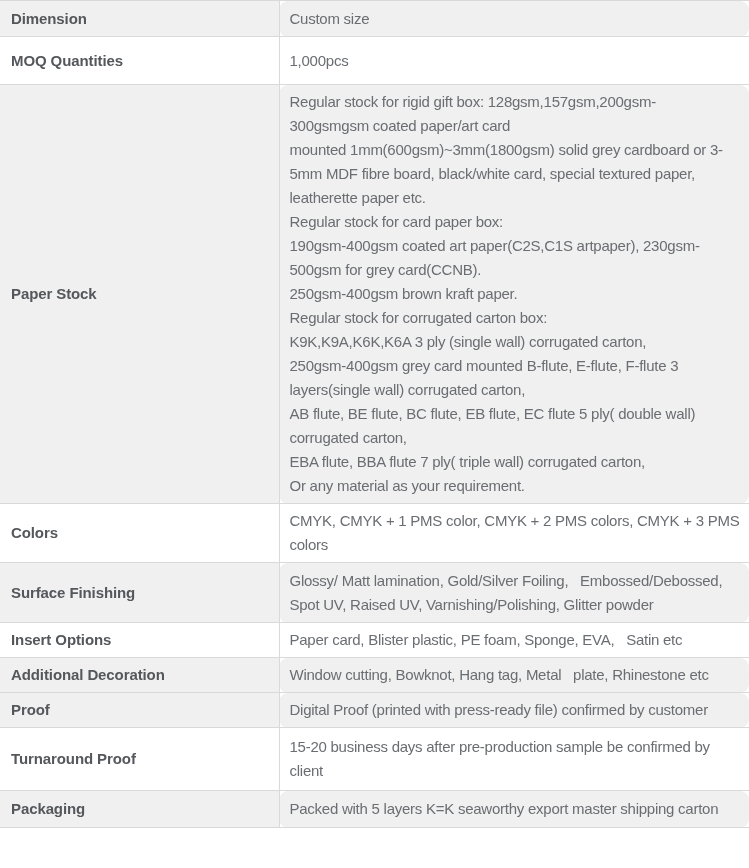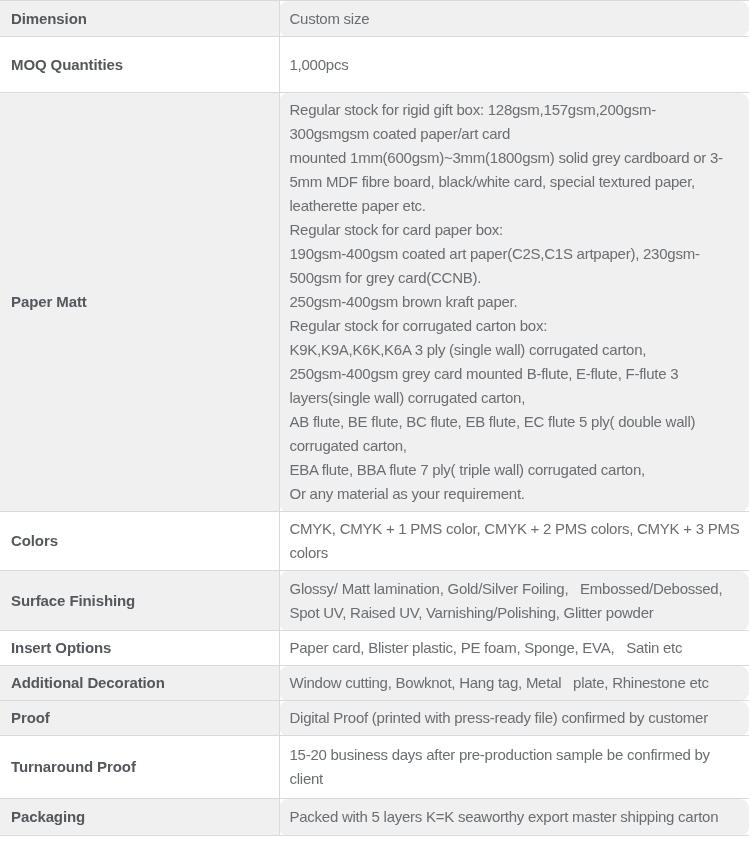--- a/index.html
+++ b/index.html
@@ -41,21 +41,21 @@
     color: #6a6d71;
     line-height: 24px;
     white-space: pre-wrap;
     border-radius: 9px;
   }
   tr.shaded td { background: #f0f0f0; }
   tr.plain td  { background: #ffffff; }
 
   
   tr.r0  { height: 36px; }
-  tr.r1  { height: 56px; }
+  tr.r1  { height: 48px; }
   tr.r2  { height: 416px; }
   tr.r3  { height: 57px; }
   tr.r4  { height: 60px; }
   tr.r5  { height: 35px; }
   tr.r6  { height: 20px; }
   tr.r7  { height: 35px; }
   tr.r8  { height: 35px; margin-top: 33px; }
   tr.r9  { height: 63px; }
   tr.r10 { height: 37px; }
 </style>
@@ -70,21 +70,21 @@
   <tbody>
     <tr class="r0 shaded">
       <td class="label-cell">Dimension</td>
       <td class="value-cell">Custom size</td>
     </tr>
     <tr class="r1 plain">
       <td class="label-cell">MOQ Quantities</td>
       <td class="value-cell">1,000pcs</td>
     </tr>
     <tr class="r2 shaded">
-      <td class="label-cell">Paper Matt</td>
+      <td class="label-cell">Paper Stock</td>
       <td class="value-cell">Regular stock for rigid gift box: 128gsm,157gsm,200gsm-
 300gsmgsm coated paper/art card
 mounted 1mm(600gsm)~3mm(1800gsm) solid grey cardboard or 3-
 5mm MDF fibre board, black/white card, special textured paper,
 leatherette paper etc.
 Regular stock for card paper box:
 190gsm-400gsm coated art paper(C2S,C1S artpaper), 230gsm-
 500gsm for grey card(CCNB).
 250gsm-400gsm brown kraft paper.
 Regular stock for corrugated carton box:

